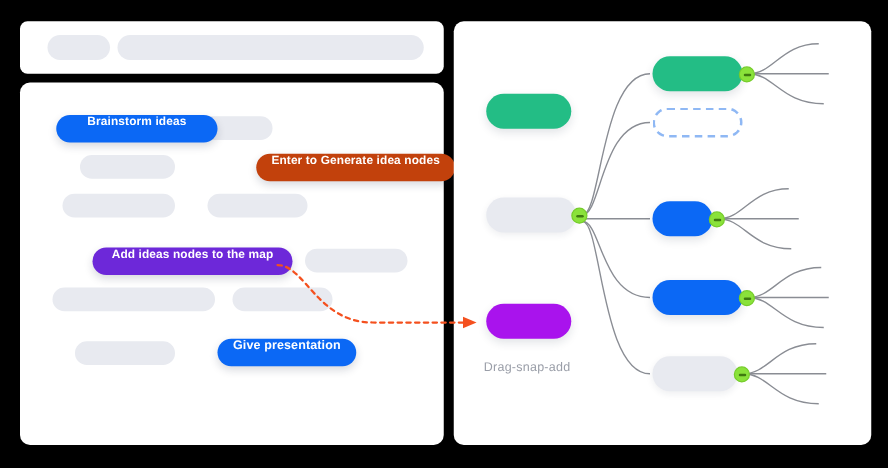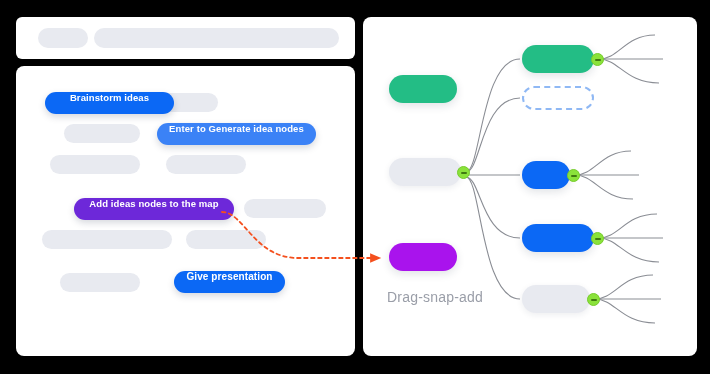--- a/index.html
+++ b/index.html
@@ -54,21 +54,21 @@
     border-radius: 999px;
     color: #ffffff;
     font-weight: bold;
     letter-spacing: .1px;
     white-space: nowrap;
     box-shadow: 0 3px 7px rgba(20,30,60,.17);
     cursor: pointer;
     user-select: none;
   }
   .pill.blue   { background: #0b68f5; }
-  .pill.green  { background: #3b82f6; }
+  .pill.green  { background: #c2410c; margin-left: 48px; }
   .pill.purple { background: #6d28d9; }
 
   
   #map-layer { position: absolute; inset: 0; }
   #map-svg { position: absolute; left: 0; top: 0; }
 
   .node {
     position: absolute;
     border-radius: 999px;
     box-shadow: 0 3px 8px rgba(25,35,65,.13);
@@ -96,21 +96,21 @@
     position: absolute;
     left: 2.5px; top: 5px;
     width: 6px; height: 1.5px;
     background: #3f7a10;
     border-radius: 1px;
   }
 
   .map-label {
     position: absolute;
     color: #9a9ea8;
-    font-size: 14px;
+    font-size: 10px;
     letter-spacing: .2px;
     white-space: nowrap;
   }
 
   
   #drag-layer {
     position: absolute;
     left: 0; top: 0;
     width: 710px; height: 374px;
     pointer-events: none;

